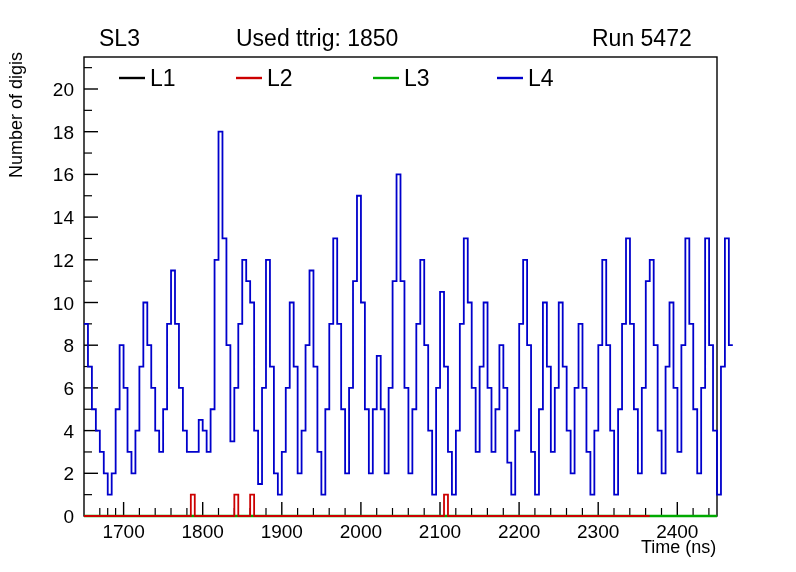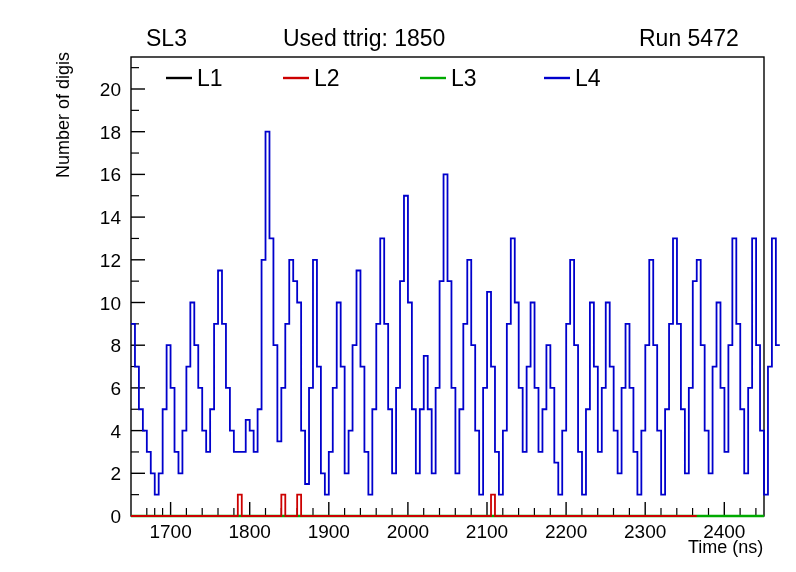--- a/index.html
+++ b/index.html
@@ -11,21 +11,20 @@
     width: 796px;
     height: 572px;
     overflow: hidden;
     font-family: "Liberation Sans", sans-serif;
   }
   #root {
     position: relative;
     width: 653px;
     height: 572px;
     background: #ffffff;
-    margin-left: 47px;
   }
   .canvas-svg {
     position: absolute;
     left: 0;
     top: 0;
     width: 796px;
     height: 572px;
   }
   text {
     font-family: "Liberation Sans", sans-serif;

